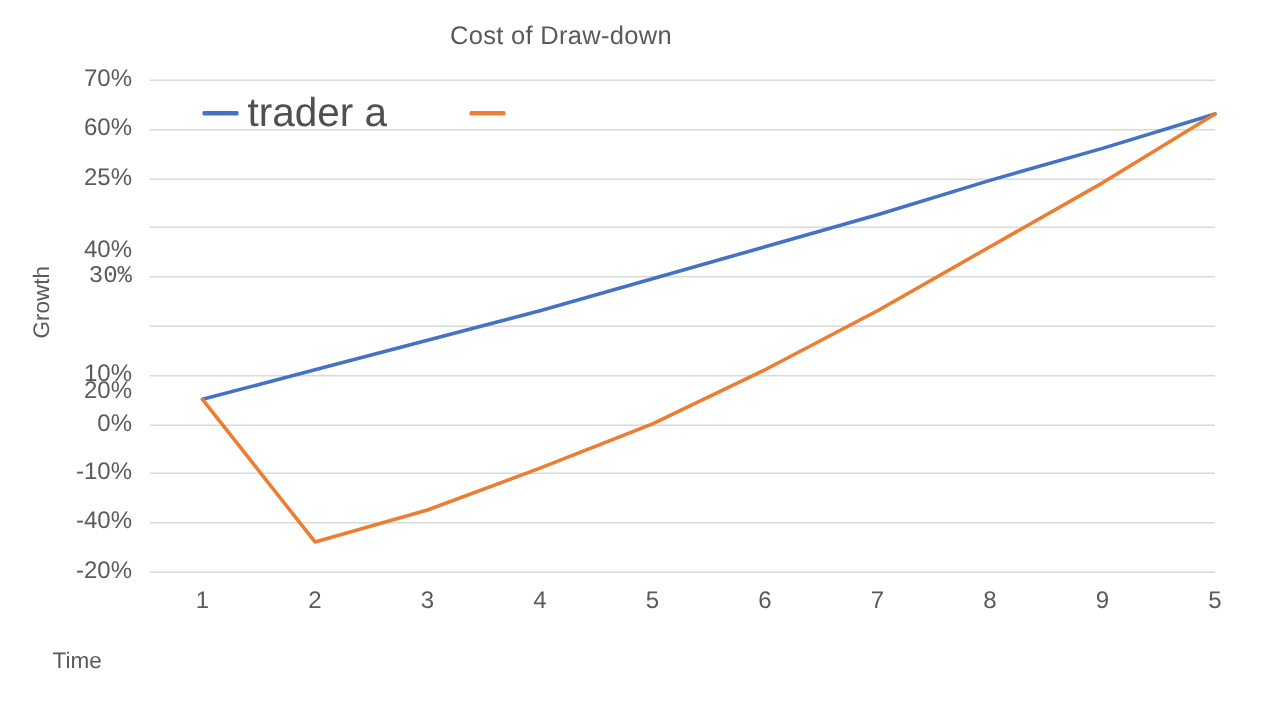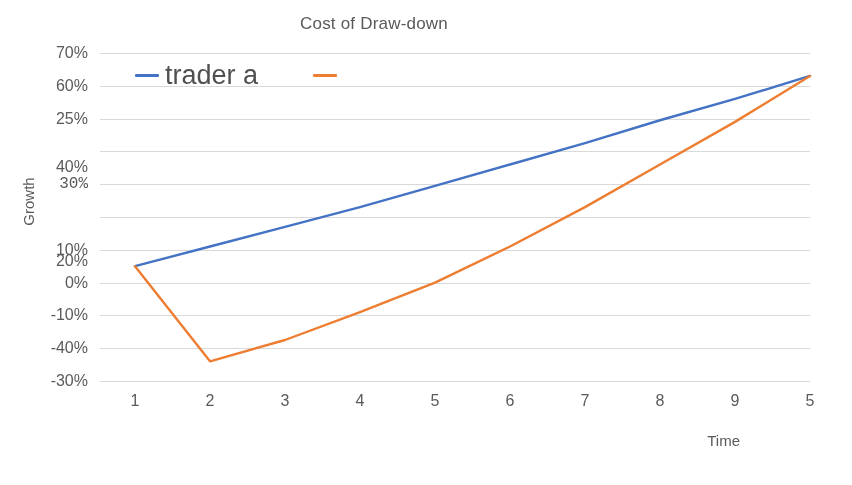--- a/index.html
+++ b/index.html
@@ -31,21 +31,21 @@
 
   .xlabel{
     position:absolute;top:392px;
     font-size:16px;color:#5a5a5a;
     transform:translateX(-50%);
     white-space:nowrap;
   }
 
   .axis-title-x{
     position:absolute;left:0;top:432px;width:740px;
-    text-align:right;font-size:15px;color:#5a5a5a;
+    text-align:left;font-size:15px;color:#5a5a5a;padding-left:35px;
   }
   .axis-title-y{
     position:absolute;left:-22px;top:193px;
     width:100px;text-align:center;font-size:15px;color:#5a5a5a;
     transform:rotate(-90deg);transform-origin:center center;
   }
 
   .legend{
     position:absolute;left:135px;top:62px;
     display:flex;align-items:center;gap:55px;
@@ -81,21 +81,21 @@
     <div class="ylabel" style="top:53px;">70%</div>
     <div class="ylabel" style="top:85.8px;">60%</div>
     <div class="ylabel" style="top:118.6px;">25%</div>
     <div class="ylabel" style="top:167px;">40%</div>
     <div class="ylabel" style="top:184.2px;font-family:Liberation Mono, monospace;">30%</div>
     <div class="ylabel" style="top:217px;margin-top:44px;">20%</div>
     <div class="ylabel" style="top:249.8px;">10%</div>
     <div class="ylabel" style="top:282.6px;">0%</div>
     <div class="ylabel" style="top:315.4px;">-10%</div>
     <div class="ylabel" style="top:348.2px;">-40%</div>
-    <div class="ylabel" style="top:381px;">-30%</div>
+    <div class="ylabel" style="top:381px;">-20%</div>
   </div>
 
   <div>
     <div class="xlabel" style="left:135px;">1</div>
     <div class="xlabel" style="left:210px;">2</div>
     <div class="xlabel" style="left:285px;">3</div>
     <div class="xlabel" style="left:360px;">4</div>
     <div class="xlabel" style="left:435px;">5</div>
     <div class="xlabel" style="left:510px;">6</div>
     <div class="xlabel" style="left:585px;">7</div>

